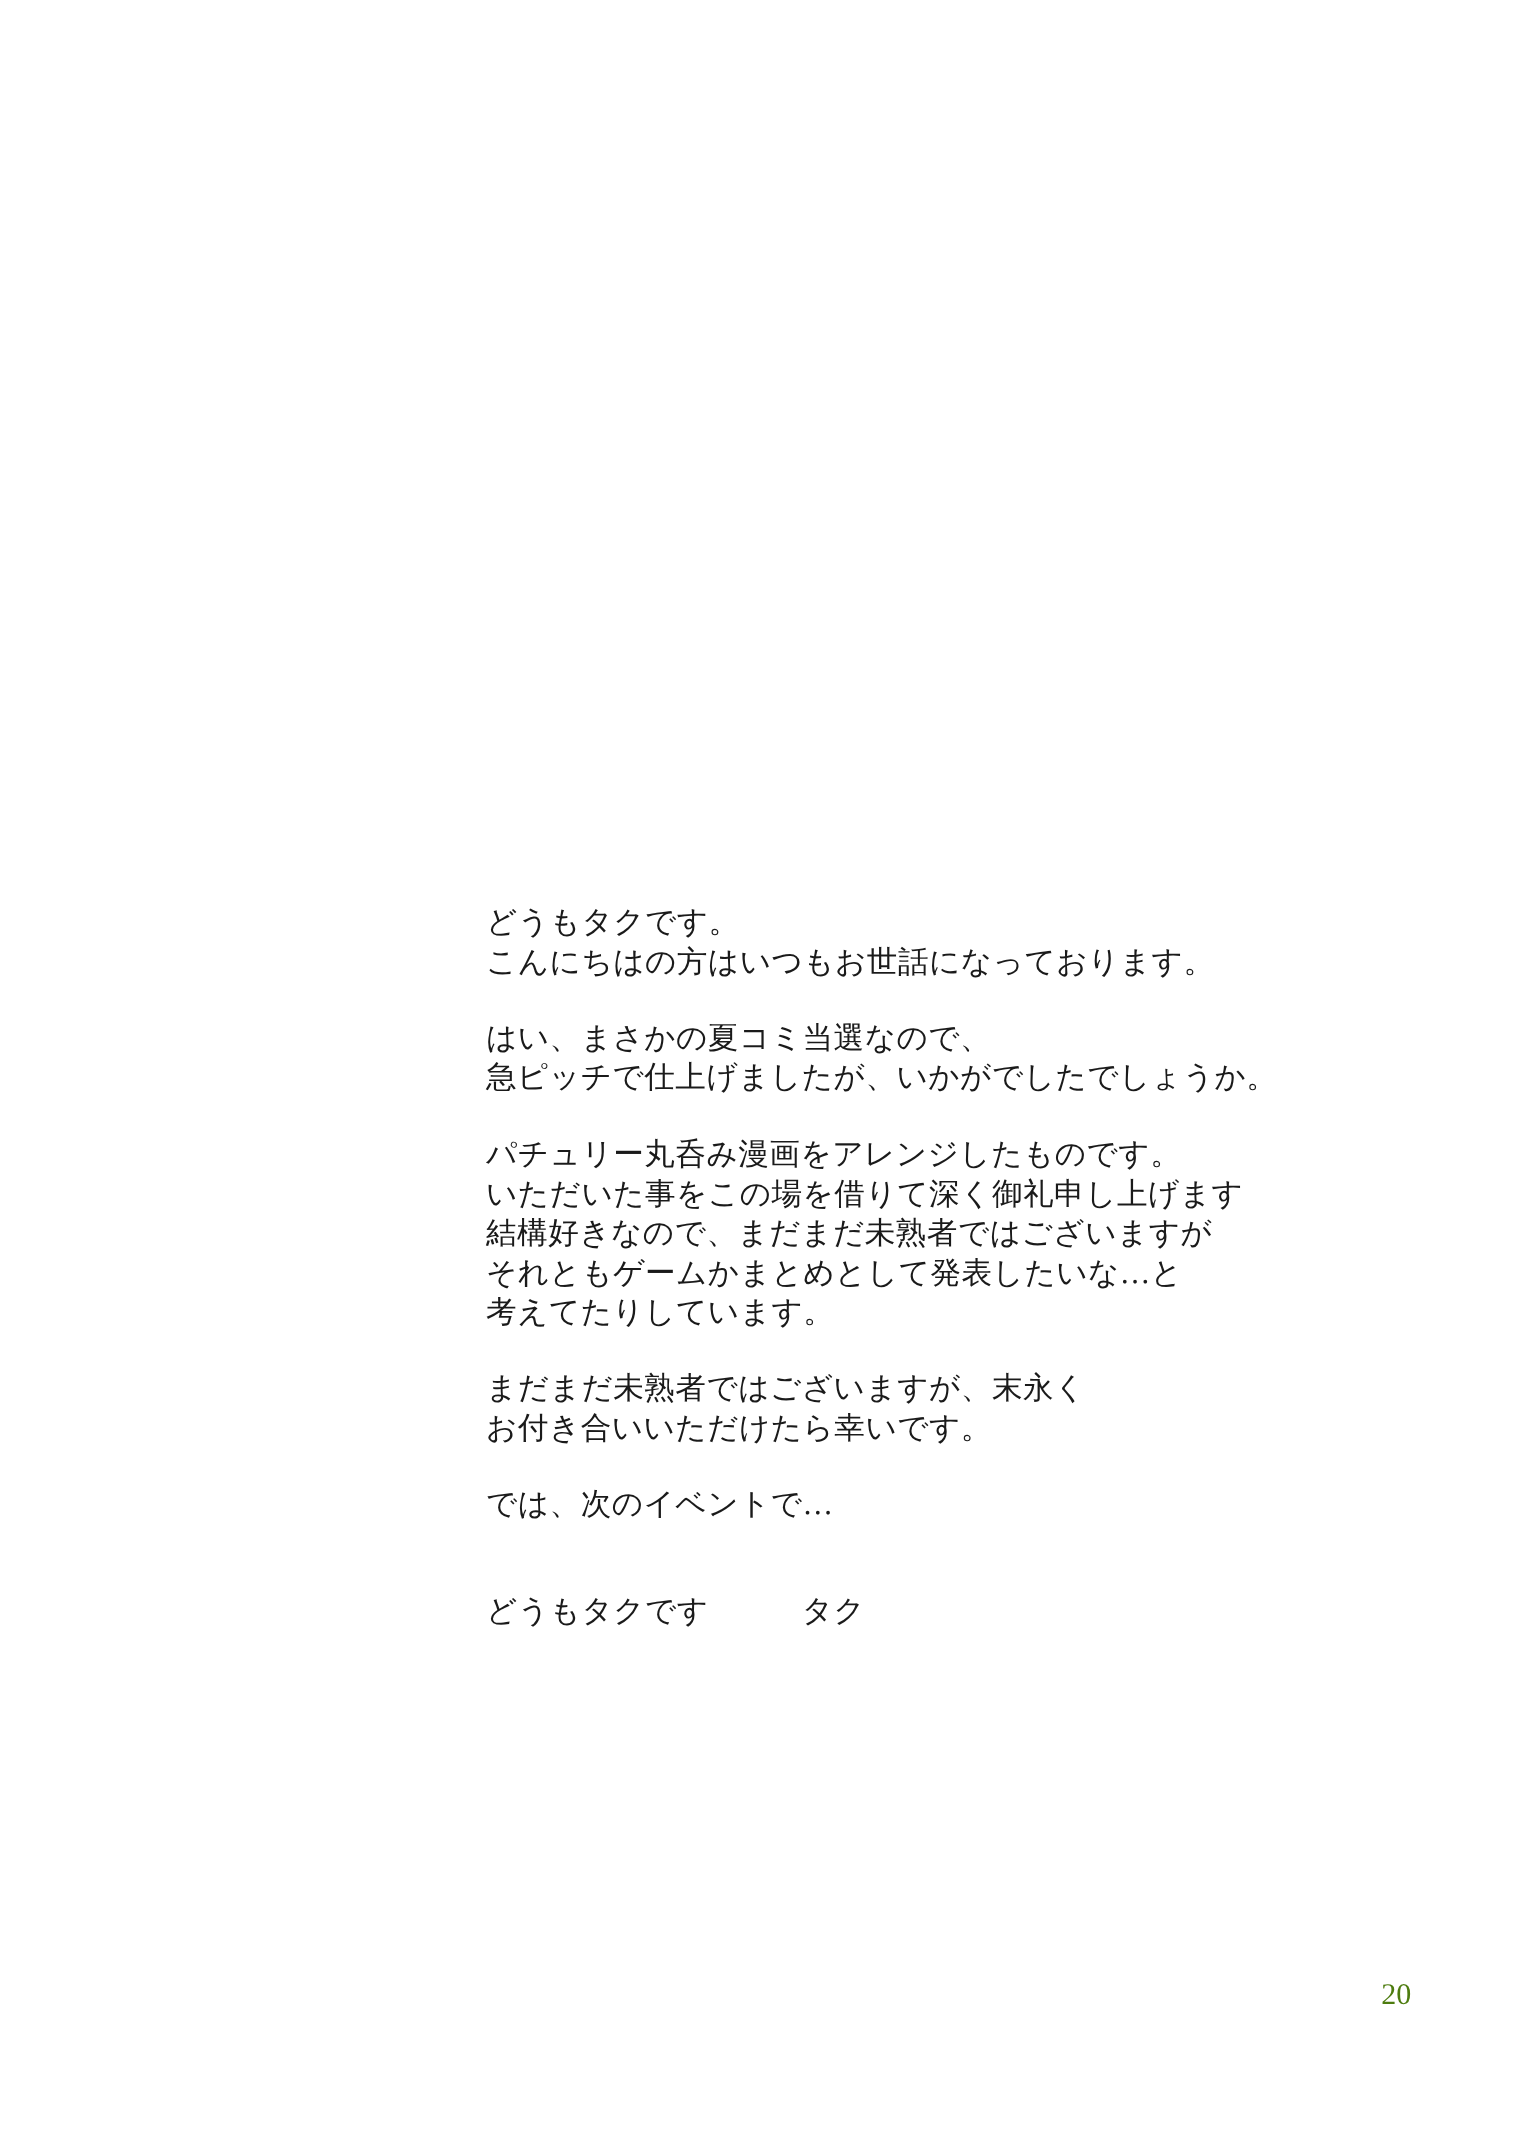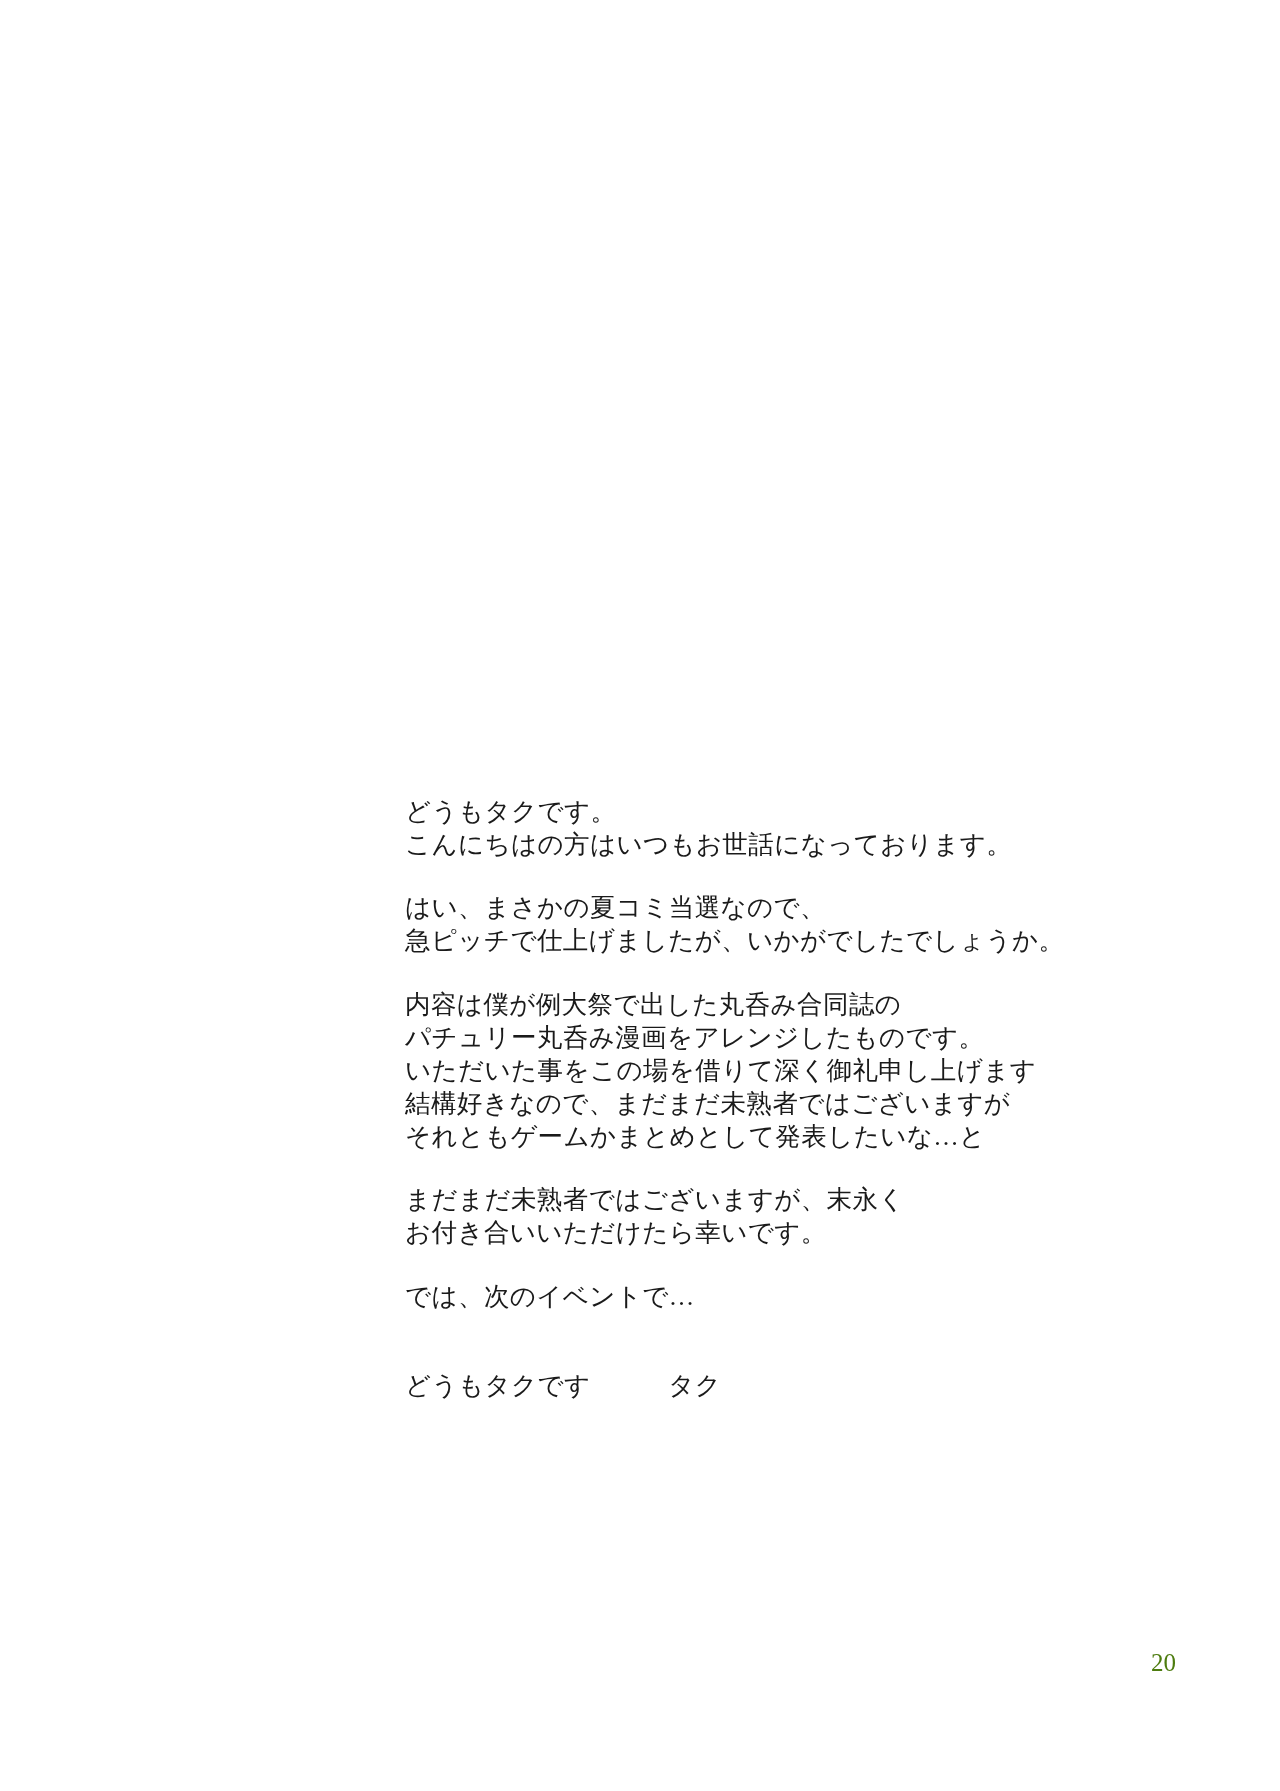--- a/index.html
+++ b/index.html
@@ -12,21 +12,21 @@
     width: 1280px;
     height: 1791px;
     background: #ffffff;
     overflow: hidden;
     font-family: "Liberation Serif", "DejaVu Serif", serif;
     color: #1a1a1a;
   }
   .afterword {
     position: absolute;
     left: 405px;
-    top: 795px;
+    top: 752px;
     width: 800px;
   }
   .para {
     margin: 0 0 30px 0;
   }
   .para:last-child {
     margin-bottom: 0;
   }
   .line {
     font-size: 25.5px;
@@ -59,25 +59,25 @@
       <div class="line">どうもタクです。</div>
       <div class="line">こんにちはの方はいつもお世話になっております。</div>
     </div>
 
     <div class="para">
       <div class="line">はい、まさかの夏コミ当選なので、</div>
       <div class="line">急ピッチで仕上げましたが、いかがでしたでしょうか。</div>
     </div>
 
     <div class="para">
-      <div class="line">内容は僕が例大祭で出した丸呑み合同誌の</div>
       <div class="line">パチュリー丸呑み漫画をアレンジしたものです。</div>
       <div class="line">いただいた事をこの場を借りて深く御礼申し上げます</div>
       <div class="line">結構好きなので、まだまだ未熟者ではございますが</div>
       <div class="line">それともゲームかまとめとして発表したいな…と</div>
+      <div class="line">考えてたりしています。</div>
     </div>
 
 
     <div class="para">
       <div class="line">まだまだ未熟者ではございますが、末永く</div>
       <div class="line">お付き合いいただけたら幸いです。</div>
     </div>
 
     <div class="para">
       <div class="line">では、次のイベントで…</div>

